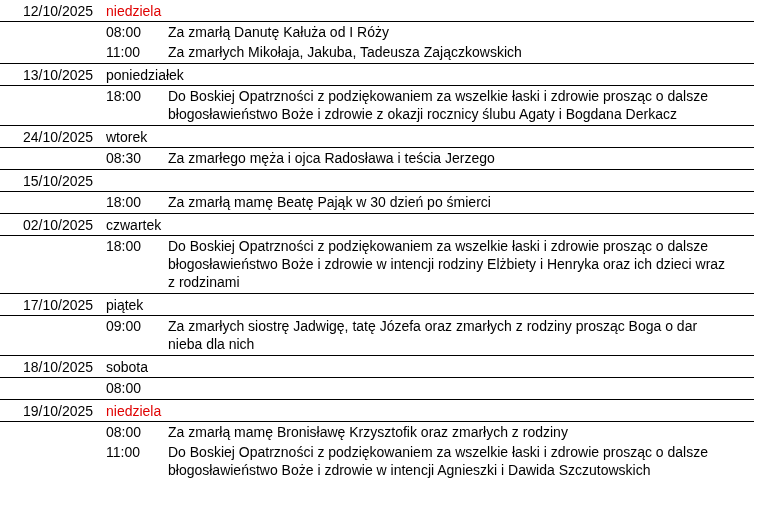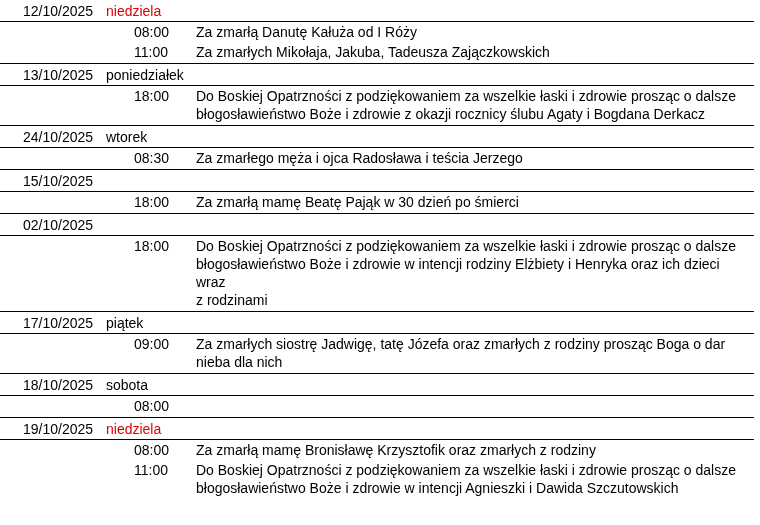--- a/index.html
+++ b/index.html
@@ -51,21 +51,20 @@
   }
   .masses {
     padding: 0 0 1px 0;
   }
   .mass-row {
     display: grid;
     grid-template-columns: 106px 62px 1fr;
     padding: 1px 0;
     line-height: 18px;
     min-height: 18px;
-    margin-left: 28px;
   }
   .cell-intention {
     white-space: pre-wrap;
     padding-right: 10px;
   }
   .sunday {
     color: var(--sunday-red, #e00000);
   }
 </style>
 </head>
@@ -131,20 +130,21 @@
     <span class="cell-empty"></span>
     <span class="cell-time">18:00</span>
     <span class="cell-intention">Za zmarłą mamę Beatę Pająk w 30 dzień po śmierci</span>
   </div>
 </div>
   </section>
 
   <section class="day-group">
     <div class="date-row">
       <span class="cell-date">02/10/2025</span>
+      <span class="cell-day">czwartek</span>
     </div>
     <div class="masses">
   <div class="mass-row">
     <span class="cell-empty"></span>
     <span class="cell-time">18:00</span>
     <span class="cell-intention">Do Boskiej Opatrzności z podziękowaniem za wszelkie łaski i zdrowie prosząc o dalsze
 błogosławieństwo Boże i zdrowie w intencji rodziny Elżbiety i Henryka oraz ich dzieci wraz
 z rodzinami</span>
   </div>
 </div>

